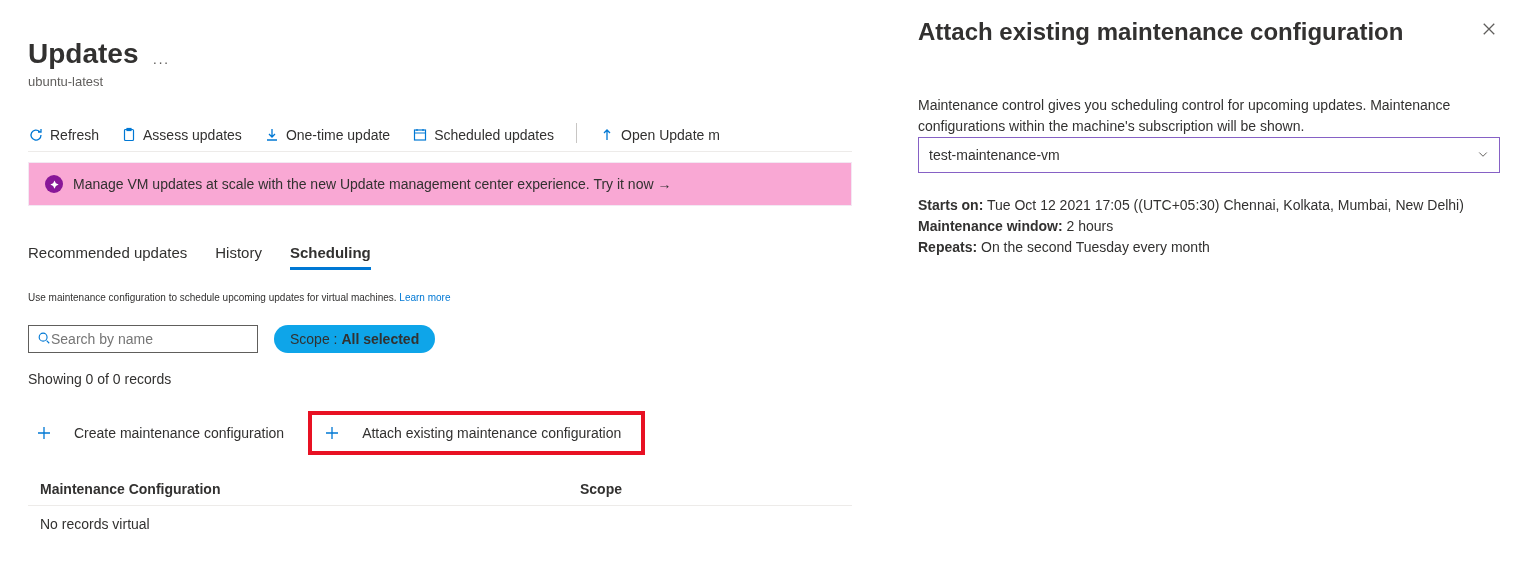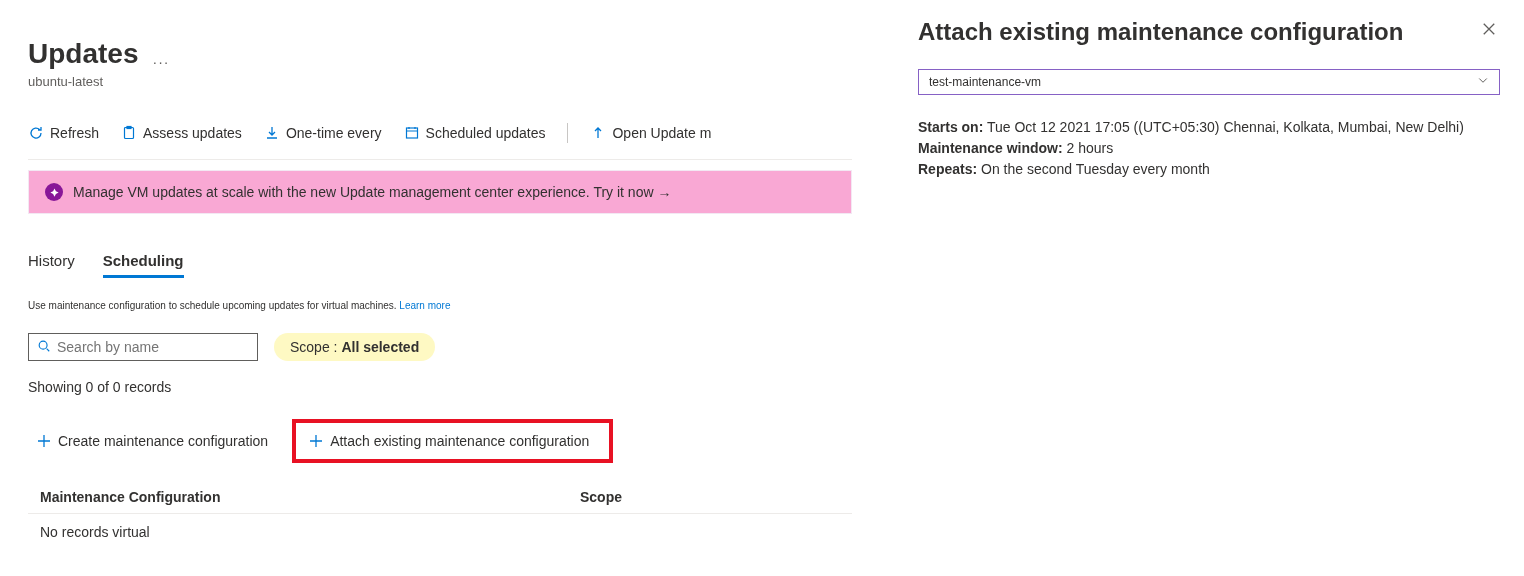--- a/index.html
+++ b/index.html
@@ -5,65 +5,65 @@
   * { box-sizing: border-box; margin: 0; padding: 0; font-family: "Segoe UI", -apple-system, sans-serif; }
   body { background: #fff; color: #323130; font-size: 14px; width: 1524px; height: 576px; position: relative; overflow: hidden; }
 
   .main-area { padding: 16px 28px; width: 880px; position: absolute; left: 0; top: 0; }
 
   .title-row { display: flex; align-items: flex-end; gap: 14px; margin-top: 22px; }
   .page-title { font-size: 28px; font-weight: 600; }
   .title-more { color: #605e5c; font-size: 14px; letter-spacing: 1px; cursor: pointer; }
   .subtitle { font-size: 13px; color: #605e5c; margin-top: 4px; }
 
-  .toolbar { display: flex; gap: 22px; align-items: center; margin-top: 34px; border-bottom: 1px solid #edebe9; padding-bottom: 16px; }
+  .toolbar { display: flex; gap: 22px; align-items: flex-end; margin-top: 34px; border-bottom: 1px solid #edebe9; padding-bottom: 8px; }
   .tb-item { display: flex; gap: 6px; align-items: center; color: #323130; cursor: pointer; font-size: 14px; }
   .tb-item .icn { color: #0078d4; display:inline-flex; }
   .tb-sep { width:1px; height:20px; background:#c8c6c4; }
 
   .banner { background: #f9a8d4; border:1px solid #f3e8f3; margin-top: 10px; padding: 12px 16px; display:flex; align-items:center; gap:10px; }
   .banner-icon { width:18px; height:18px; border-radius:50%; background:#881798; display:flex; align-items:center; justify-content:center; }
   .banner-icon svg { width:11px; height:11px; fill:#fff; }
   .banner-text { font-size:14px; }
 
   .tabs { display:flex; gap:28px; margin-top: 38px; border-bottom: 0; }
   .tab { font-size:15px; color:#323130; padding-bottom:6px; cursor:pointer; }
   .tab.active { font-weight:600; border-bottom:3px solid #0078d4; }
 
   .desc-row { margin-top: 22px; font-size:10px; }
   .desc-row a { color:#0078d4; text-decoration:none; cursor:pointer; }
 
   .filter-row { display:flex; gap:16px; align-items:center; margin-top:22px; }
-  .search-box { display:flex; align-items:center; border:1px solid #605e5c; width:230px; height:28px; padding: 0 8px; gap:6px; }
+  .search-box { display:flex; align-items:center; border:1px solid #605e5c; width:230px; height:28px; padding: 0 8px; }
   .search-box input { border:none; outline:none; font-size:14px; flex:1; }
-  .scope-pill { background:#fef9c3; border-radius:16px; padding:6px 16px; font-size:14px; }
+  .scope-pill { background:#0ea5e9; border-radius:16px; padding:6px 16px; font-size:14px; }
   .scope-pill strong { font-weight:600; }
 
   .showing { margin-top:18px; font-size:14px; color:#323130; }
 
   .action-row { display:flex; gap:16px; margin-top:24px; align-items:center; }
-  .action-btn { display:flex; align-items:center; gap:6px; cursor:pointer; font-size:14px; padding:6px 8px; }
+  .action-btn { display:flex; align-items:center; gap:22px; cursor:pointer; font-size:14px; padding:6px 8px; }
   .plus-icn { color:#0078d4; display:inline-flex; }
   .highlight-box { border:4px solid #e81123; padding:4px 12px 4px 4px; }
 
   .table-head { display:flex; margin-top:18px; padding: 8px 12px; font-weight:600; font-size:14px; }
   .th-col1 { flex: 0 0 540px; }
   .th-col2 { flex: 1; }
   .table-row { padding: 10px 12px; border-top:1px solid #edebe9; font-size:14px; color:#323130; }
 
   
   .side-panel { position:absolute; right:0; top:0; width:630px; height:100%; background:#fff; padding: 18px 24px; }
   .panel-header { display:flex; justify-content:space-between; align-items:flex-start; }
   .panel-title { font-size:24px; font-weight:600; line-height:1.2; max-width:560px; }
   .close-btn { cursor:pointer; color:#605e5c; padding:4px; }
   .close-btn svg { width:14px; height:14px; stroke:#605e5c; stroke-width:1.5; }
 
   .panel-desc { margin-top:48px; font-size:14px; line-height:1.5; }
 
-  .select-box { margin-top:22px; border:1px solid #8661c5; height:26px; display:flex; align-items:center; justify-content:space-between; padding:0 10px; cursor:pointer; font-size:12px; }
+  .select-box { border:1px solid #8661c5; height:36px; display:flex; align-items:center; justify-content:space-between; padding:0 10px; cursor:pointer; font-size:14px; }
   .select-box .chev { color:#605e5c; }
 
   .info-block { margin-top:22px; font-size:14px; line-height:1.5; }
   .info-block .lbl { font-weight:600; }
 </style>
 </head>
 <body>
 
 <div class="main-area">
   <div class="title-row">
@@ -89,21 +89,21 @@
           </svg>
         </span>
       <span>Assess updates</span>
     </div>
     <div class="tb-item">
       <span class="icn">
           <svg width="16" height="16" viewBox="0 0 16 16">
             <path d="M8 2v8M5 7l3 3 3-3M3 13h10" stroke="#0078d4" stroke-width="1.3" fill="none"></path>
           </svg>
         </span>
-      <span>One-time every</span>
+      <span>One-time update</span>
     </div>
     <div class="tb-item">
       <span class="icn">
           <svg width="16" height="16" viewBox="0 0 16 16">
             <rect x="2.5" y="3" width="11" height="10" stroke="#0078d4" fill="none" stroke-width="1.2"></rect>
             <path d="M2.5 6h11M5 2v2M11 2v2" stroke="#0078d4" stroke-width="1.2"></path>
           </svg>
         </span>
       <span>Scheduled updates</span>
     </div>
@@ -121,20 +121,21 @@
   <div class="banner">
     <span class="banner-icon">
         <svg viewBox="0 0 16 16">
           <path d="M8 2l2 4 4 2-4 2-2 4-2-4-4-2 4-2z"></path>
         </svg>
       </span>
     <span class="banner-text">Manage VM updates at scale with the new Update management center experience. Try it now →</span>
   </div>
 
   <div class="tabs">
+    <div class="tab">Recommended updates</div>
     <div class="tab">History</div>
     <div class="tab active">Scheduling</div>
   </div>
 
   <div class="desc-row">
     <span>Use maintenance configuration to schedule upcoming updates for virtual machines. </span><a>Learn more</a>
   </div>
 
   <div class="filter-row">
     <div class="search-box">
@@ -181,20 +182,21 @@
 
 <div class="side-panel">
   <div class="panel-header">
     <h2 class="panel-title">Attach existing maintenance configuration</h2>
     <span class="close-btn">
       <svg viewBox="0 0 16 16">
           <path d="M2 2l12 12M14 2L2 14"></path>
         </svg>
     </span>
   </div>
+  <div class="panel-desc">Maintenance control gives you scheduling control for upcoming updates. Maintenance configurations within the machine's subscription will be shown.</div>
 
   <div class="select-box">
     <span>test-maintenance-vm</span>
     <span class="chev"><svg width="12" height="12" viewBox="0 0 16 16">
           <path d="M3 6l5 5 5-5" stroke="#605e5c" stroke-width="1.3" fill="none"></path>
         </svg></span>
   </div>
 
   <div class="info-block">
     <div><span class="lbl">Starts on:</span><span> Tue Oct 12 2021 17:05 ((UTC+05:30) Chennai, Kolkata, Mumbai, New Delhi)</span></div>

